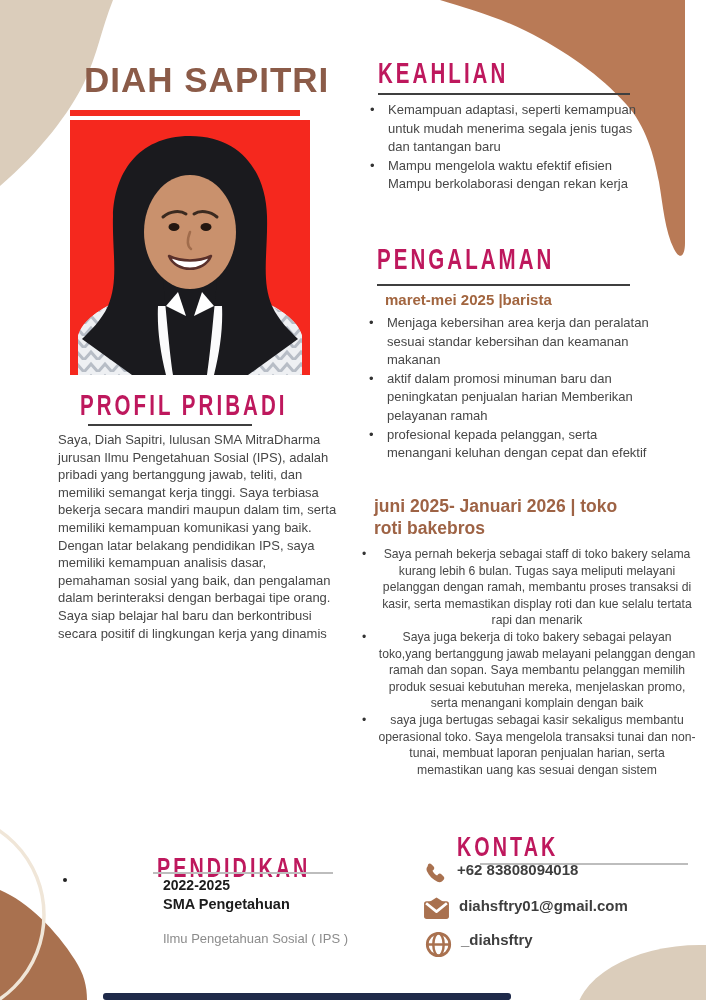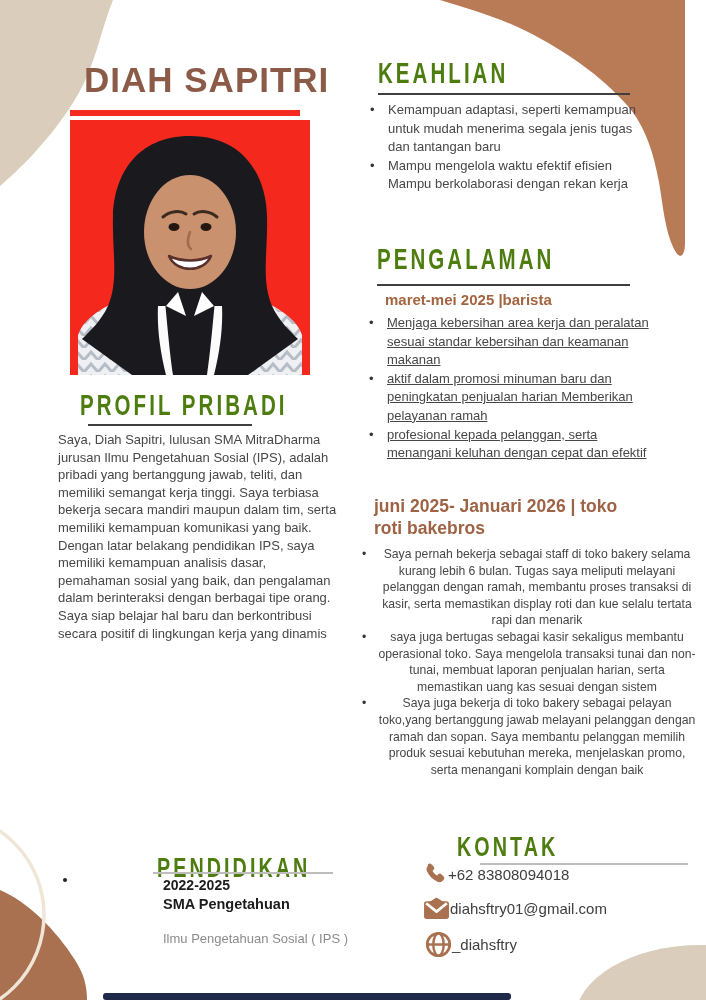--- a/index.html
+++ b/index.html
@@ -1,20 +1,20 @@
 <!DOCTYPE html>
 <html><head>
 <meta charset="utf-8">
 <style>
   html,body{margin:0;padding:0;background:#e8e8e8;}
   .page{position:relative;width:706px;height:1000px;background:#ffffff;overflow:hidden;
         font-family:"Liberation Sans",sans-serif;color:#464646;}
   .abs{position:absolute;}
   
-  .sec-title{color:#4d7c0f;font-weight:700;white-space:nowrap;}
+  .sec-title{color:#be185d;font-weight:700;white-space:nowrap;}
   .cond{display:inline-block;transform:scale(0.76,1.08);transform-origin:left center;letter-spacing:4px;}
   .rule{position:absolute;background:#3f3f3f;height:2px;}
   .rule.light{background:#bdbdbd;height:1.5px;}
   
   .name{font-size:35px;font-weight:700;color:#8b5b48;letter-spacing:1px;white-space:nowrap;}
   .redbar{background:#f42b20;}
   
   .body-txt{font-size:13px;line-height:17.6px;color:#474747;}
   
   .blist{display:flex;flex-direction:column;}
@@ -23,21 +23,21 @@
   .bi2{position:relative;padding-left:16px;font-size:12.2px;line-height:16.6px;text-align:center;color:#474747;}
   .bi2::before{content:"•";position:absolute;left:2px;top:0;color:#333;}
   .job-h1{font-size:15px;font-weight:700;color:#a2653f;white-space:nowrap;}
   .job-h2{font-size:17.5px;font-weight:700;color:#9e6345;line-height:22px;width:262px;}
   
   .edu-years{font-size:14px;font-weight:700;color:#1c1c1c;}
   .edu-school{font-size:14.5px;font-weight:700;color:#1c1c1c;}
   .edu-major{font-size:13px;color:#8c8c8c;margin-top:10px;}
   .mini-dot{width:4px;height:4px;border-radius:50%;background:#222;}
   
-  .contact-item{position:absolute;display:flex;align-items:center;gap:0;}
+  .contact-item{position:absolute;display:flex;gap:9px;font-weight:bold;}
   .contact-txt{font-size:15px;color:#3e3e3e;}
   .navybar{background:#1f2a4a;border-radius:3px;}
   .beige-blob-br{background:#dbcdbb;border-radius:50%;}
   svg{display:block;}
 </style>
 </head>
 <body>
 
 <div class="page">
 
@@ -107,31 +107,31 @@
     <div class="bi">Kemampuan adaptasi, seperti kemampuan untuk mudah menerima segala jenis tugas dan tantangan baru</div>
     <div class="bi">Mampu mengelola waktu efektif efisien Mampu berkolaborasi dengan rekan kerja</div>
   </div>
 
   <div class="abs sec-title" style="left:377px;top:244px;font-size:27px;">
     <span class="cond">PENGALAMAN</span>
   </div>
   <div class="rule" style="left:377px;top:284px;width:253px;"></div>
 
   <div class="abs job-h1" style="left:385px;top:291px;">maret-mei 2025  |barista</div>
-  <div class="abs blist" style="left:363px;top:314px;width:288px;text-decoration:underline;">
+  <div class="abs blist" style="left:363px;top:314px;width:288px;">
     <div class="bi">Menjaga kebersihan area kerja dan peralatan sesuai standar kebersihan dan keamanan makanan</div>
     <div class="bi">aktif dalam promosi minuman baru dan peningkatan penjualan harian Memberikan pelayanan ramah</div>
     <div class="bi">profesional kepada pelanggan, serta menangani keluhan dengan cepat dan efektif</div>
   </div>
 
   <div class="abs job-h2" style="left:374px;top:495px;">juni 2025- Januari 2026 | toko roti bakebros</div>
   <div class="abs blist" style="left:360px;top:546px;width:338px;">
     <div class="bi2">Saya pernah bekerja sebagai staff di toko bakery selama kurang lebih 6 bulan. Tugas saya meliputi melayani pelanggan dengan ramah, membantu proses transaksi di kasir, serta memastikan display roti dan kue selalu tertata rapi dan menarik</div>
+    <div class="bi2">Saya juga bekerja di toko bakery sebagai pelayan toko,yang bertanggung jawab melayani pelanggan dengan ramah dan sopan. Saya membantu pelanggan memilih produk sesuai kebutuhan mereka, menjelaskan promo, serta menangani komplain dengan baik</div>
     <div class="bi2">saya juga bertugas sebagai kasir sekaligus membantu operasional toko. Saya mengelola transaksi tunai dan non-tunai, membuat laporan penjualan harian, serta memastikan uang kas sesuai dengan sistem</div>
-    <div class="bi2">Saya juga bekerja di toko bakery sebagai pelayan toko,yang bertanggung jawab melayani pelanggan dengan ramah dan sopan. Saya membantu pelanggan memilih produk sesuai kebutuhan mereka, menjelaskan promo, serta menangani komplain dengan baik</div>
   </div>
 
   <div class="abs mini-dot" style="left:63px;top:878px;"></div>
   <div class="abs sec-title" style="left:157px;top:852px;font-size:26px;">
     <span class="cond">PENDIDIKAN</span>
   </div>
   <div class="rule light" style="left:153px;top:872px;width:180px;"></div>
   <div class="abs edu-years" style="left:163px;top:877px;">2022-2025</div>
   <div class="abs edu-school" style="left:163px;top:896px;">SMA Pengetahuan</div>
   <div class="abs edu-major" style="left:163px;top:921px;">Ilmu Pengetahuan Sosial ( IPS )</div>

